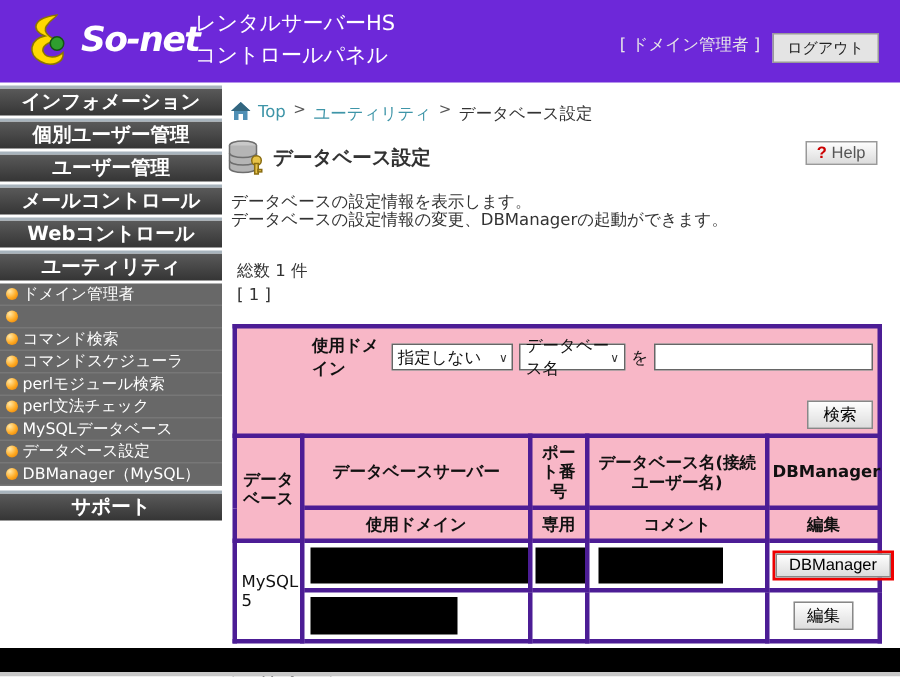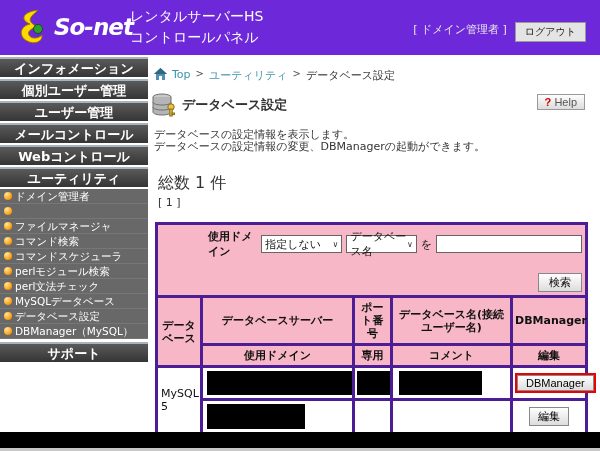--- a/index.html
+++ b/index.html
@@ -34,21 +34,21 @@
   .crumb-sep { color:#555; font-size:10px; }
   .crumb-current { color:#333; }
 
   .title-row { margin:9px 0 0 2px; display:flex; align-items:center; position:relative; height:26px; }
   .page-title { font-size:13px; font-weight:bold; color:#333; margin-left:5px; }
   .help-btn { position:absolute; right:15px; top:2px; background:linear-gradient(#fdfdfd,#dcdcdc);
               border:1px solid #999; font-size:11px; padding:1px 7px; color:#555; cursor:pointer; }
   .help-q { color:#cc0000; font-weight:bold; }
 
   .desc { margin:11px 0 0 4px; font-size:11px; color:#333; line-height:12px; }
-  .total { margin:20px 0 0 8px; font-size:16px; color:#333; }
+  .total { margin:20px 0 0 8px; font-size:11px; color:#333; }
   .pagination { margin:2px 0 0 8px; font-size:11px; color:#333; }
 
   
   table.db-table { border-collapse:collapse; margin:13px 0 0 5px; width:430px; table-layout:fixed; }
   .db-table td, .db-table th { border:3px solid #4c1d95; font-size:11px; color:#111; }
   .pink { background:#f8b7c7; }
   .filter-cell { padding:4px 3px 3px 3px; }
   .filter-line1 { display:flex; align-items:center; gap:4px; }
   .filter-label { font-weight:bold; margin-left:47px; }
   .fake-select { background:#fff; border:1px solid #666; height:18px; display:flex; align-items:center;
@@ -107,24 +107,20 @@
     <div class="nav-btn">メールコントロール</div>
     <div class="nav-btn">Webコントロール</div>
     <div class="nav-btn">ユーティリティ</div>
     <div class="sub-list">
       <div class="sub-item">
           <span class="bullet"></span>
           <span>ドメイン管理者</span>
         </div>
       <div class="sub-item">
           <span class="bullet"></span>
-        </div>
-      <div class="sub-item">
-          <span class="bullet"></span>
-          <span>ファイルマネージャ</span>
         </div>
       <div class="sub-item">
           <span class="bullet"></span>
           <span>コマンド検索</span>
         </div>
       <div class="sub-item">
           <span class="bullet"></span>
           <span>コマンドスケジューラ</span>
         </div>
       <div class="sub-item">

